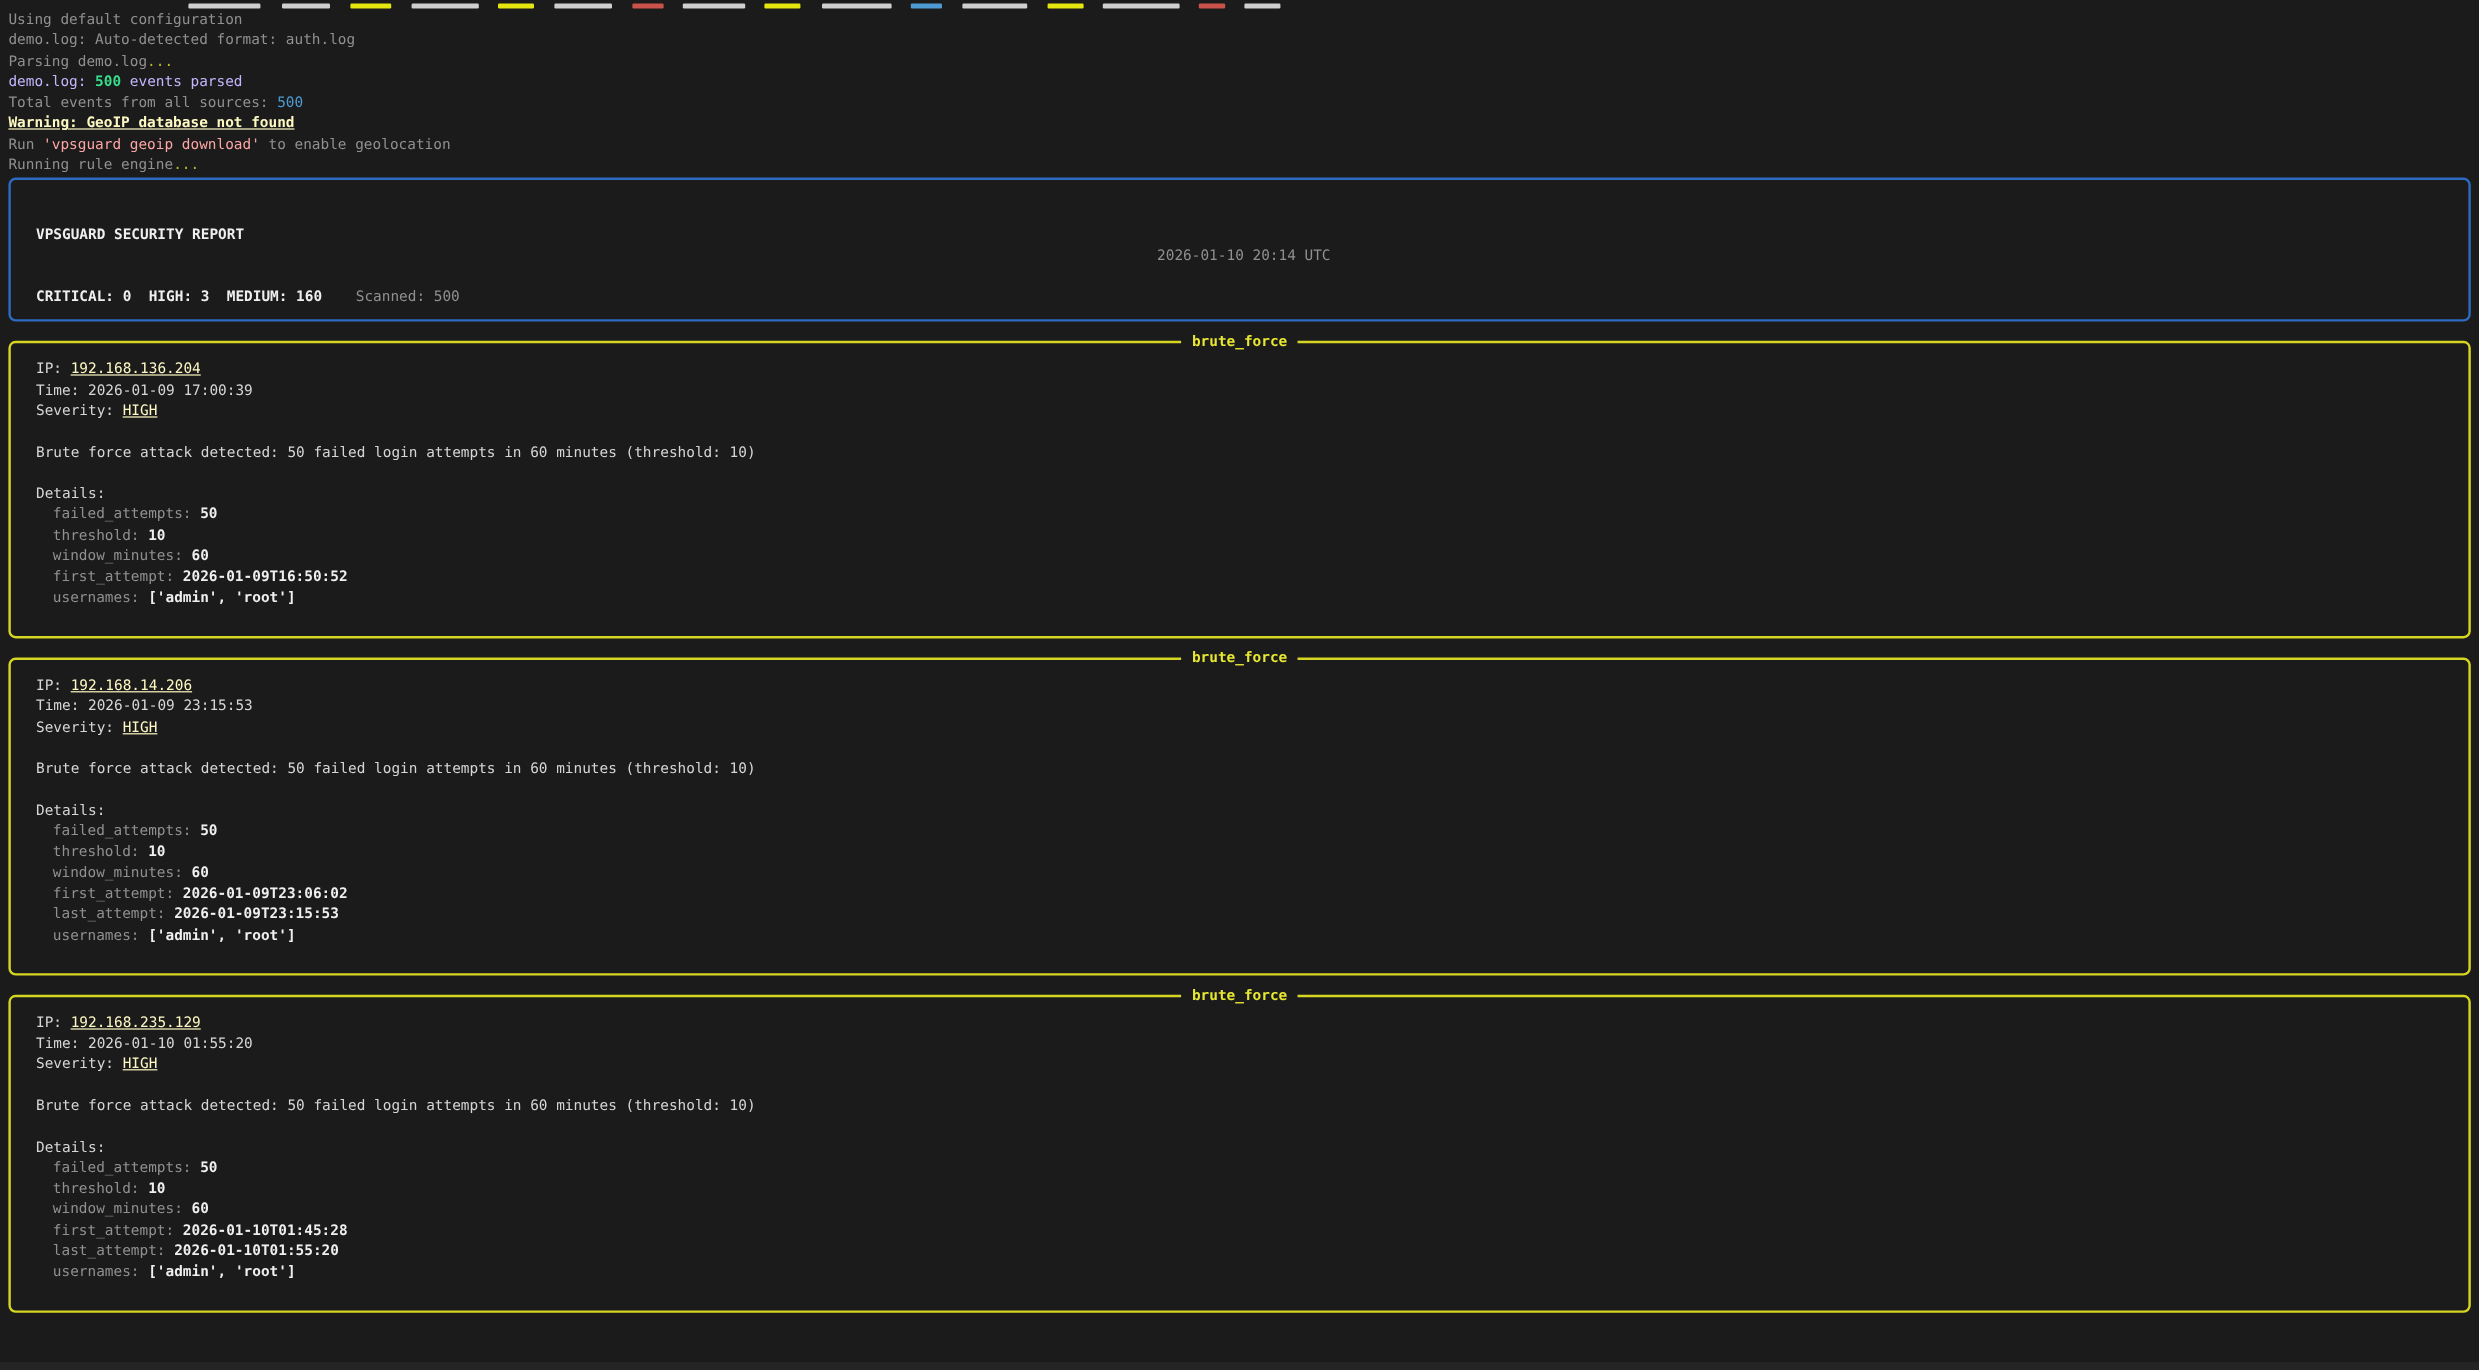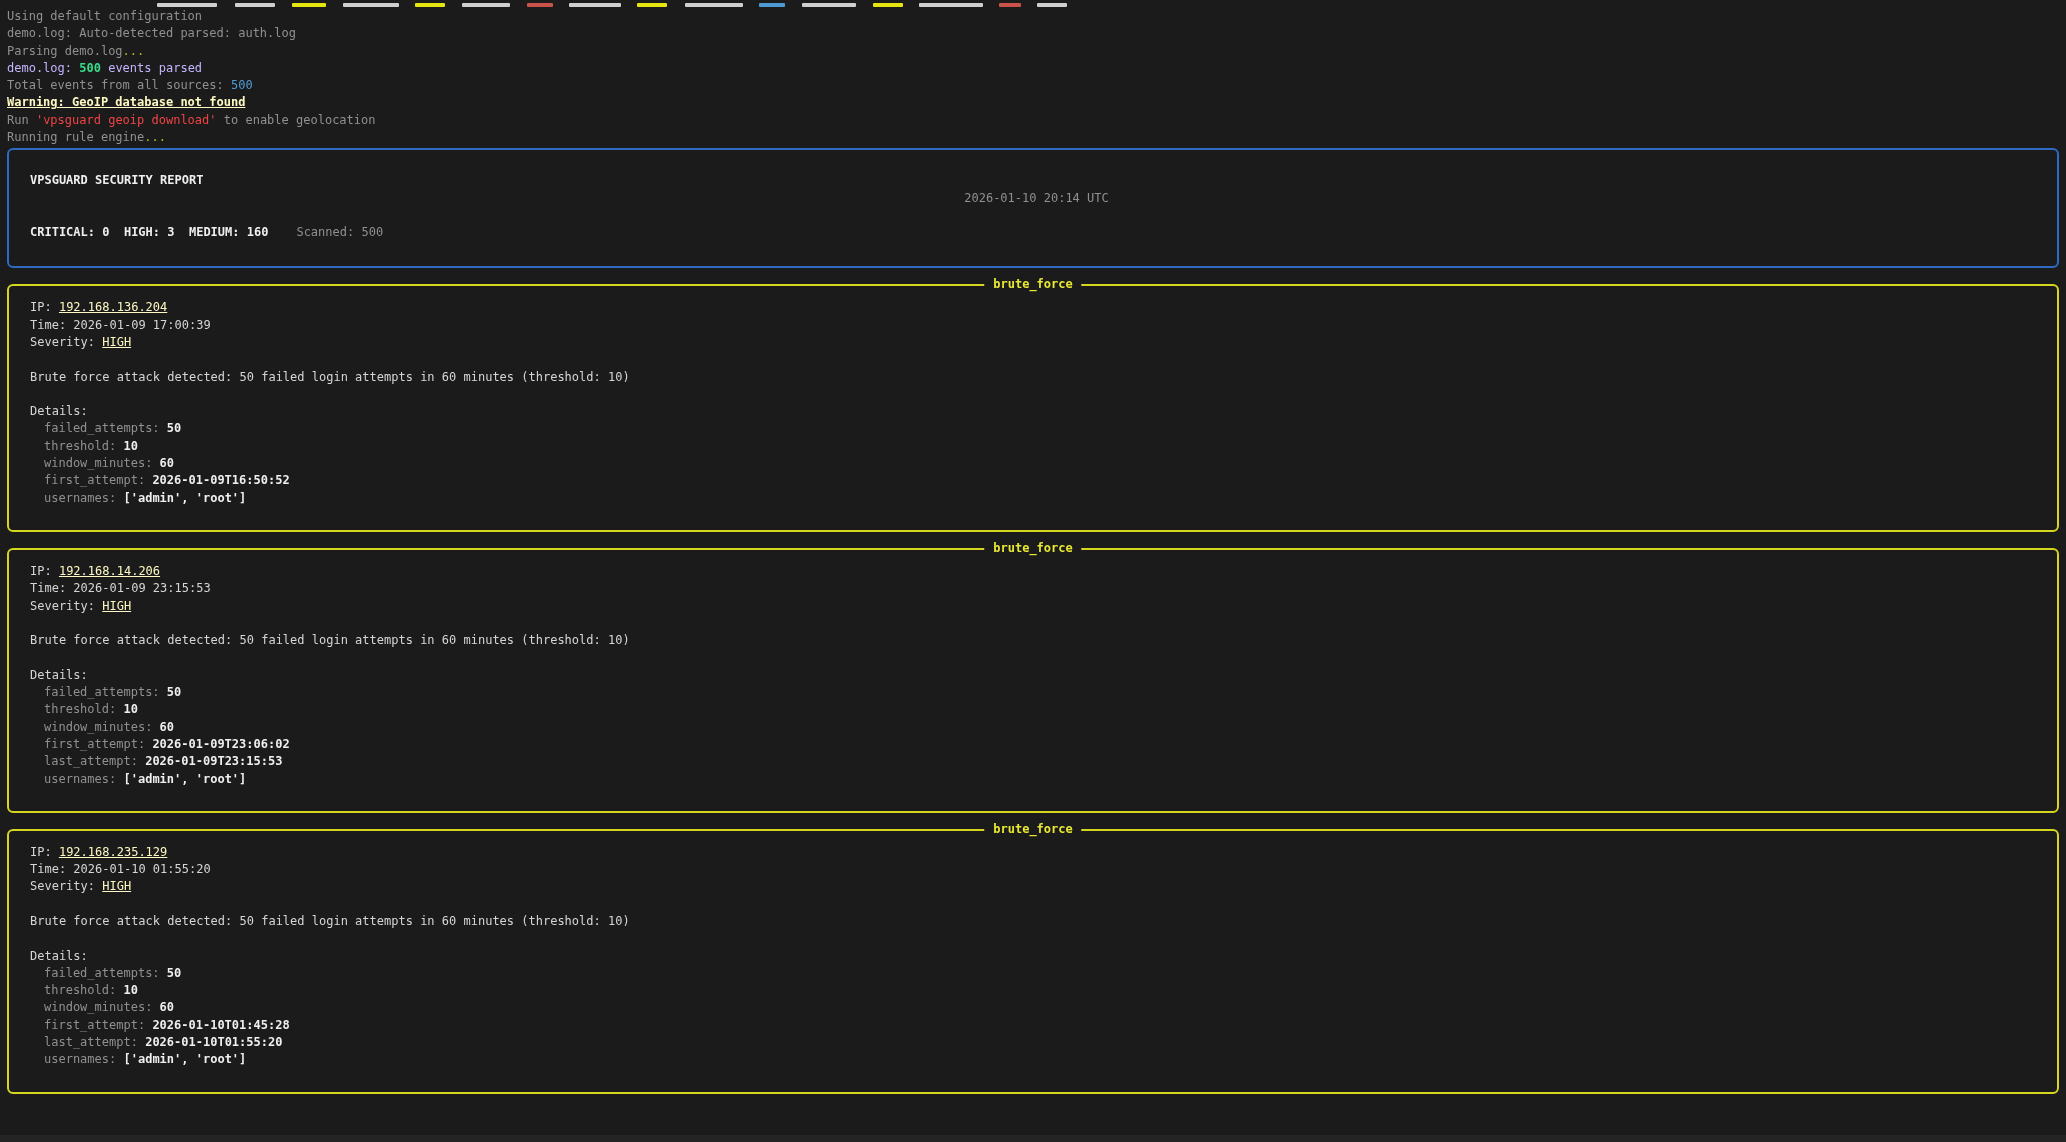--- a/index.html
+++ b/index.html
@@ -18,28 +18,28 @@
   .line { white-space: pre; }
   .blank { height: 17.3px; }
 
   .fg-gray   { color: #909090; text-align: center; }
   .fg-white  { color: #d6d6d6; }
   .fg-bwhite { color: #efefef; font-weight: bold; }
   .fg-yellow { color: #fef9c3; text-decoration: underline; }
   .fg-dimdots{ color: #b9b92a; }
   .fg-green  { color: #c4b5fd; }
   .fg-bgreen { color: #37dd8b; font-weight: bold; }
-  .fg-codegreen { color: #ef4444; }
+  .fg-codegreen { color: #fca5a5; }
   .fg-blue   { color: #4e9bd4; }
   .bold { font-weight: bold; }
 
   .panel { border: 2px solid; border-radius: 6px; position: relative; }
   .blue-panel {
     border-color: #2e6ac1; margin-top: 2px; height: 120px;
-    padding: 22px 14px 0 21px;
+    padding: 37px 14px 0 21px;
   }
   .findings-header { margin-top: 32px; }
   .yellow-panel {
     border-color: #d6d622; margin-top: 16px;
     padding: 13px 20px 23px 21px;
   }
   .panel-title {
     position: absolute; top: -10px; left: 50%; transform: translateX(-50%);
     background: #1b1b1b; padding: 0 9px;
     color: #e8e833; font-weight: bold; white-space: pre;
@@ -72,21 +72,21 @@
     <span style="left:752px;width:26px;background:#4e9bd4"></span>
     <span style="left:795px;width:54px;background:#cfcfcf"></span>
     <span style="left:866px;width:30px;background:#e5e510"></span>
     <span style="left:912px;width:64px;background:#cfcfcf"></span>
     <span style="left:992px;width:22px;background:#c9524a"></span>
     <span style="left:1030px;width:30px;background:#cfcfcf"></span>
   </div>
 
   <div>
     <div class="line"><span class="fg-gray">Using default configuration</span></div>
-    <div class="line"><span class="fg-gray">demo.log: Auto-detected parsed: auth.log</span></div>
+    <div class="line"><span class="fg-gray">demo.log: Auto-detected format: auth.log</span></div>
     <div class="line"><span class="fg-gray">Parsing demo.log</span><span class="fg-dimdots">...</span></div>
     <div class="line"><span class="fg-green">demo.log: </span><span class="fg-bgreen">500</span><span class="fg-green"> events parsed</span></div>
     <div class="line"><span class="fg-gray">Total events from all sources: </span><span class="fg-blue">500</span></div>
     <div class="line"><span class="fg-yellow bold">Warning: GeoIP database not found</span></div>
     <div class="line"><span class="fg-gray">Run </span><span class="fg-codegreen">'vpsguard geoip download'</span><span class="fg-gray"> to enable geolocation</span></div>
     <div class="line"><span class="fg-gray">Running rule engine</span><span class="fg-dimdots">...</span></div>
   </div>
 
   <section class="panel blue-panel">
     <div class="line fg-bwhite">VPSGUARD SECURITY REPORT</div>

